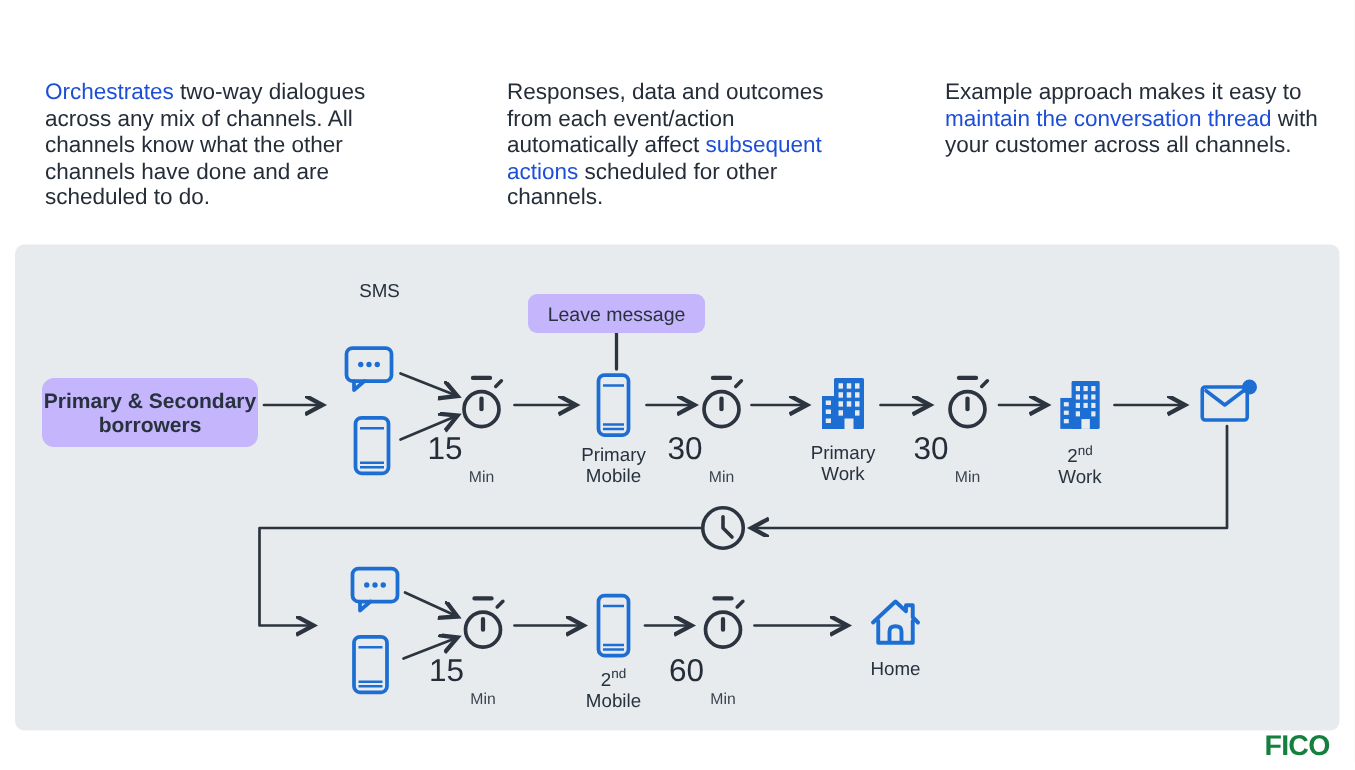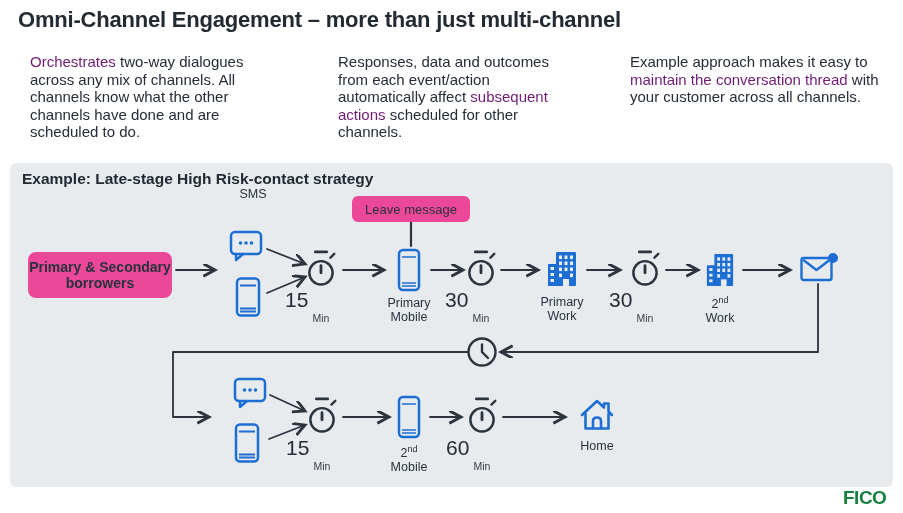--- a/index.html
+++ b/index.html
@@ -3,63 +3,61 @@
 <meta charset="utf-8">
 <style>
   html,body{margin:0;padding:0;background:#fff;}
   .stage{
     position:relative;width:903px;height:513px;background:#ffffff;
     font-family:"Liberation Sans",sans-serif;color:#242d38;overflow:hidden;
   }
   
   .title{position:absolute;left:18px;top:7px;font-size:22px;font-weight:600;color:#222a34;letter-spacing:-0.2px;}
   .intro{position:absolute;top:53px;font-size:15px;line-height:17.5px;color:#242d38;}
-  .intro .link{color:#701a75;}
+  .intro .link{color:#1d4ed8;}
   .col1{left:30px;width:250px;}
   .col2{left:338px;width:228px;}
   .col3{left:630px;width:258px;}
   
   .panel{position:absolute;left:10px;top:163px;width:883px;height:324px;background:#e8ebee;border-radius:6px;}
   .panel-heading{position:absolute;left:12px;top:7px;font-size:15.5px;font-weight:700;color:#222a34;}
   .wires{position:absolute;left:0;top:0;}
   .node{position:absolute;}
   .pill{
-    background:#ec4899;border-radius:8px;display:flex;flex-direction:column;
+    background:#c4b5fd;border-radius:8px;display:flex;flex-direction:column;
     align-items:center;justify-content:center;text-align:center;color:#28323e;
   }
   .start-box{left:18px;top:89px;width:144px;height:46px;font-size:14px;line-height:16px;font-weight:700;}
   .callout{left:342px;top:33px;width:118px;height:26px;border-radius:6px;font-size:13px;font-weight:500;}
   .tag{position:absolute;text-align:center;font-size:12.5px;line-height:14px;color:#28323e;font-weight:500;}
   .sms-tag{left:211px;top:24px;width:64px;}
   .timer-val{position:absolute;text-align:left;font-size:21px;font-weight:500;color:#242d38;width:72px;}
   .timer-unit{position:absolute;text-align:center;font-size:10.5px;color:#3a434e;width:72px;}
   sup{font-size:9px;}
   
   .logo{position:absolute;left:843px;top:487px;font-size:19px;font-weight:700;color:#15803d;letter-spacing:-0.5px;}
   svg{display:block;}
 </style>
 </head>
 <body>
 
 <div class="stage">
 
-  <div class="title">Omni-Channel Engagement – more than just multi-channel</div>
 
   <div class="intro col1">
     <span class="link">Orchestrates</span><span> two-way dialogues across any mix of channels. All channels know what the other channels have done and are scheduled to do.</span>
   </div>
   <div class="intro col2">
     <span>Responses, data and outcomes from each event/action automatically affect </span><span class="link">subsequent actions</span><span> scheduled for other channels.</span>
   </div>
   <div class="intro col3">
     <span>Example approach makes it easy to </span><span class="link">maintain the conversation thread</span><span> with your customer across all channels.</span>
   </div>
 
   <div class="panel">
-    <div class="panel-heading">Example: Late-stage High Risk-contact strategy</div>
 
     <svg class="wires" width="883" height="324" viewBox="0 0 883 324">
       <defs>
         <marker id="ah" markerWidth="9" markerHeight="9" refX="6.5" refY="3.5" orient="auto">
           <path d="M0,0 L6.5,3.5 L0,7" fill="none" stroke="#2b343f" stroke-width="1.6"></path>
         </marker>
       </defs>
       <g stroke="#2b343f" stroke-width="1.8" fill="none" stroke-linecap="round" stroke-linejoin="round">
         <path d="M166,107 H205" marker-end="url(#ah)"></path>
         <path d="M257,86 L295,101" marker-end="url(#ah)"></path>

